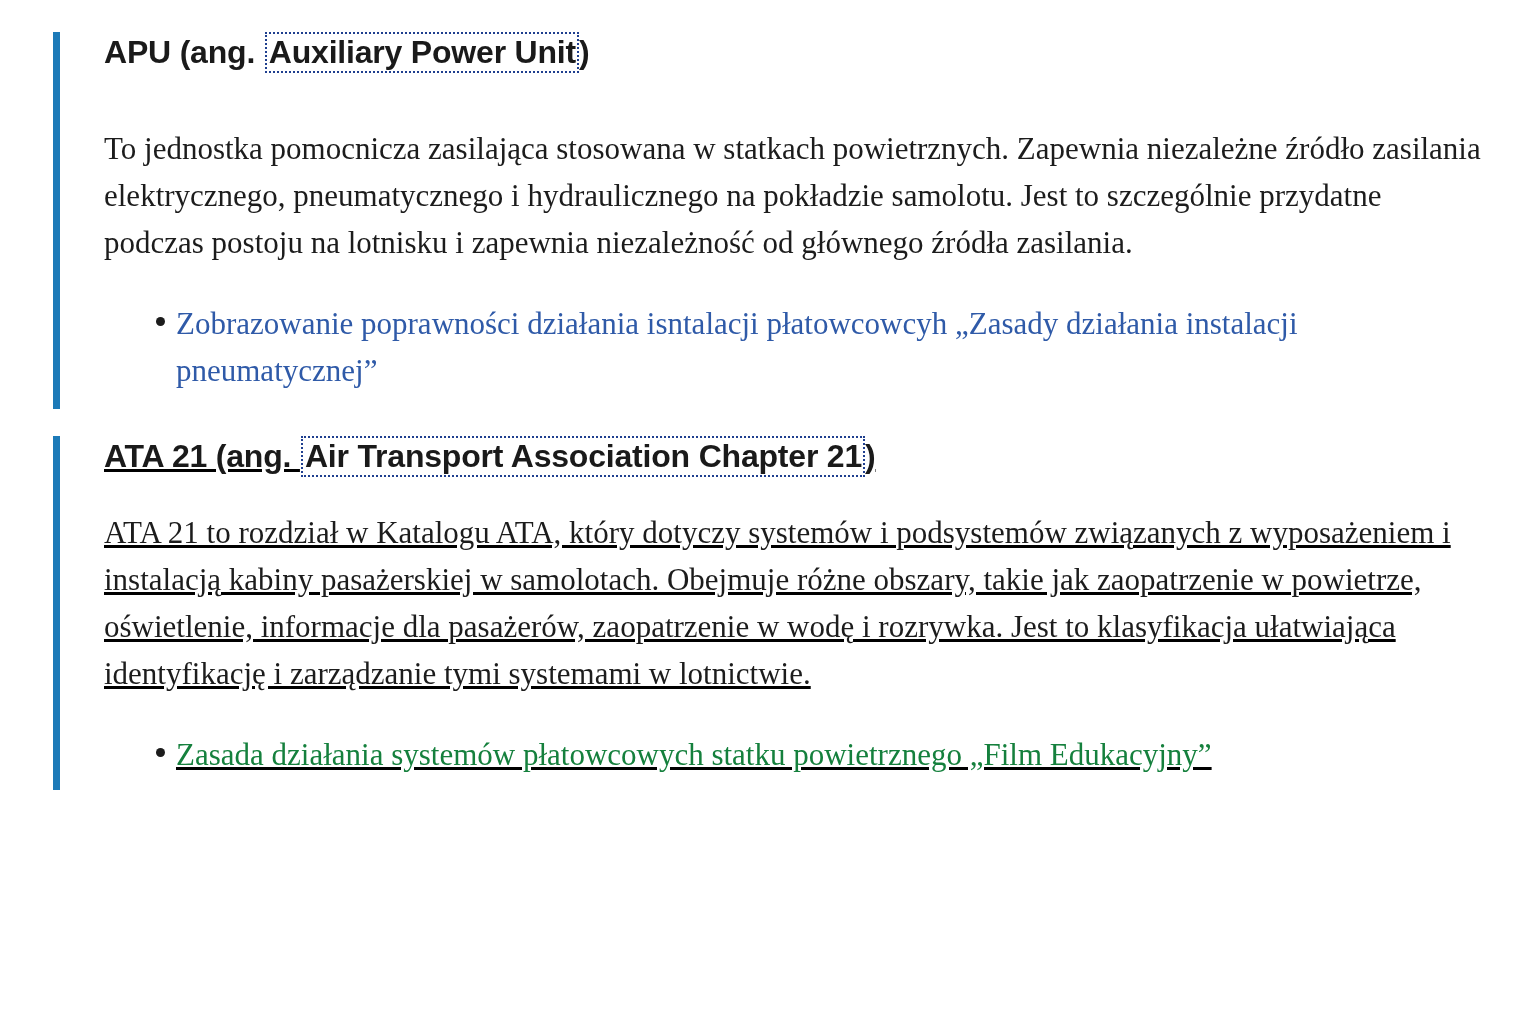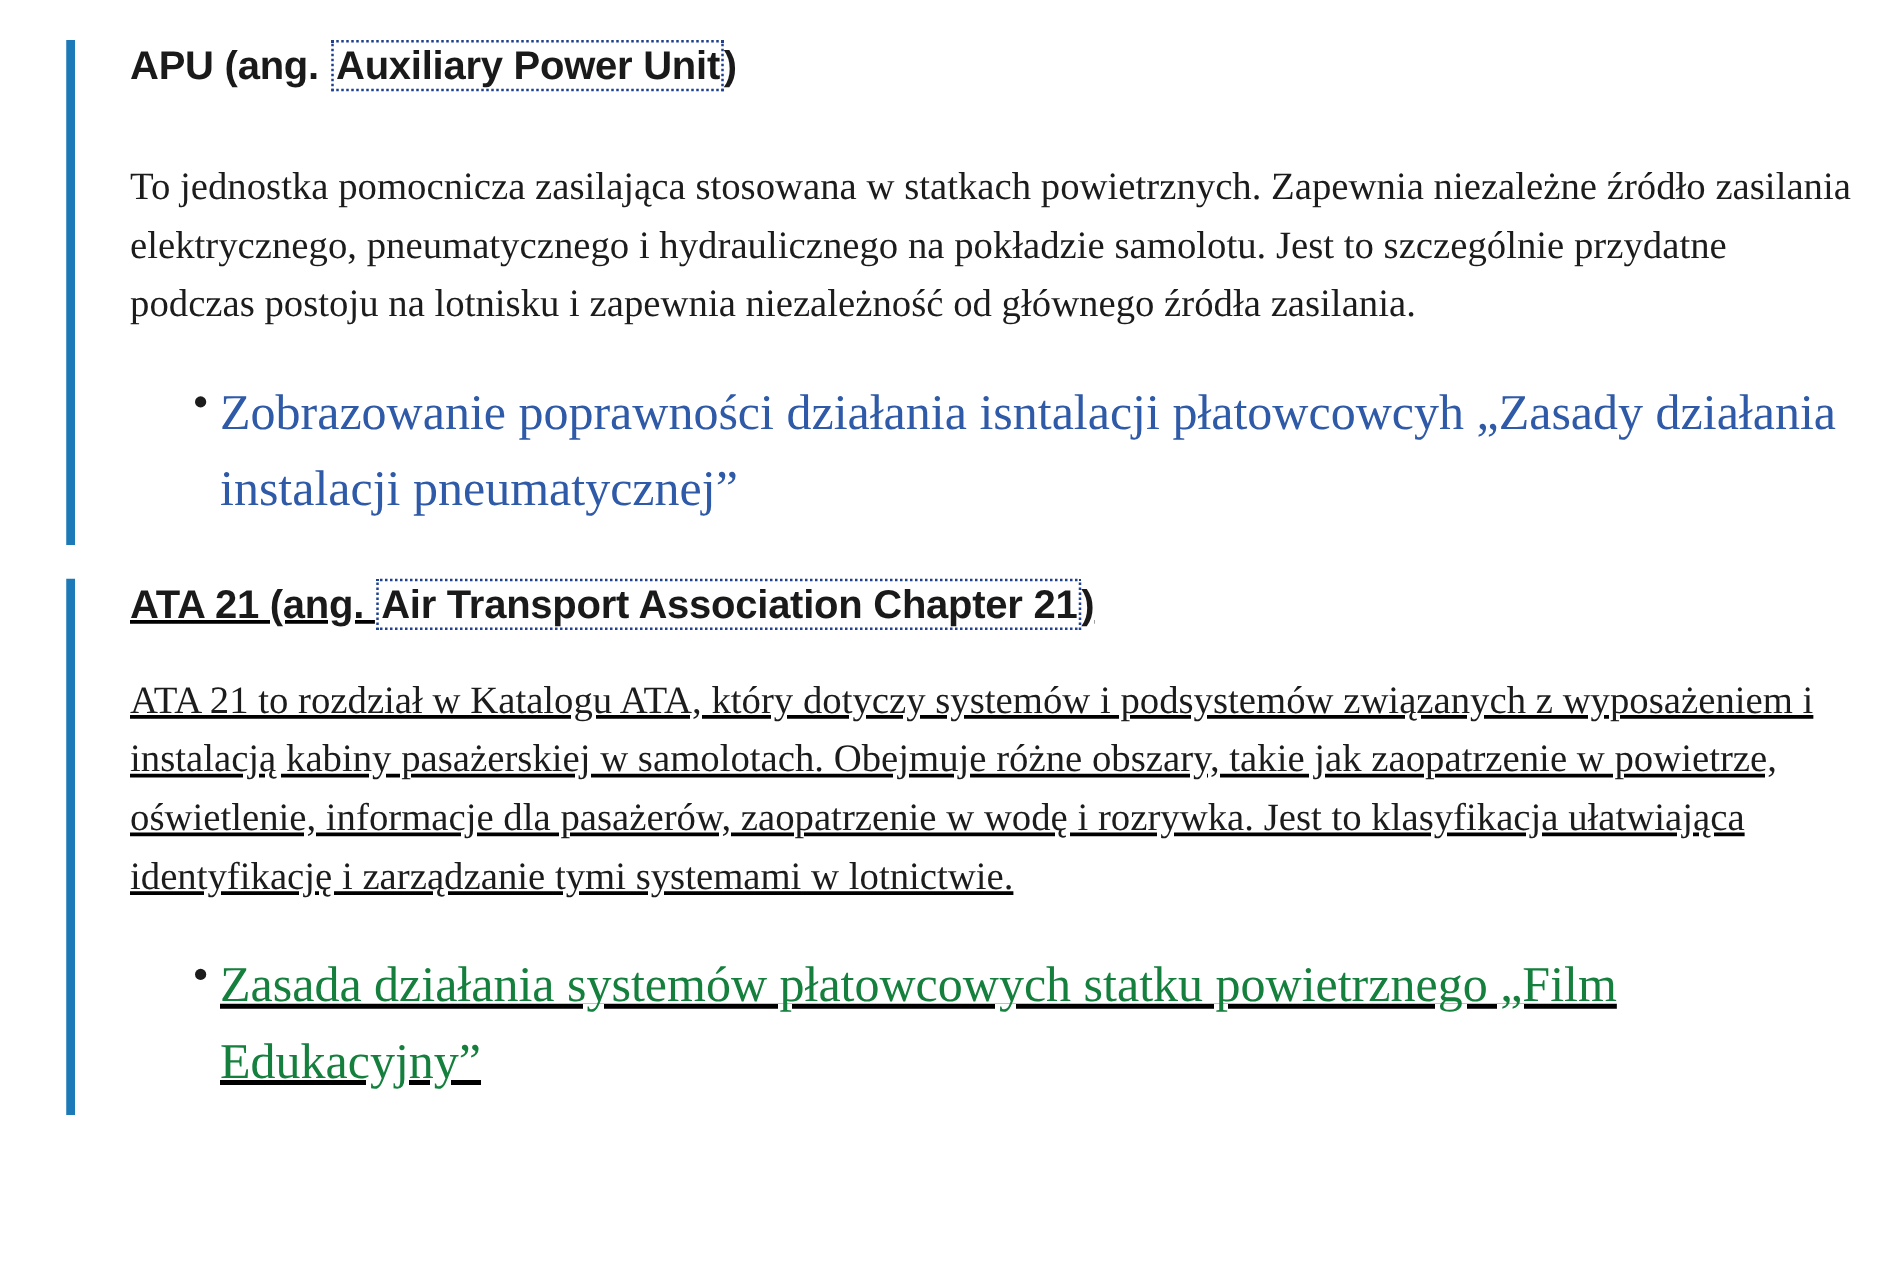--- a/index.html
+++ b/index.html
@@ -99,21 +99,21 @@
     top: 17px;
     width: 9px;
     height: 9px;
     border-radius: 50%;
     background: #1c1c1c;
   }
   ul.links li a,
   ul.links li .linktext {
     display: block;
     font-family: "Liberation Serif", "DejaVu Serif", serif;
-    font-size: 40px;
+    font-size: 31px;
     line-height: 1.52;
     color: #2f5aa8;
     text-decoration: none;
     max-width: 1320px;
     margin-top: 30px;
   }
 </style>
 </head>
 <body>
 

